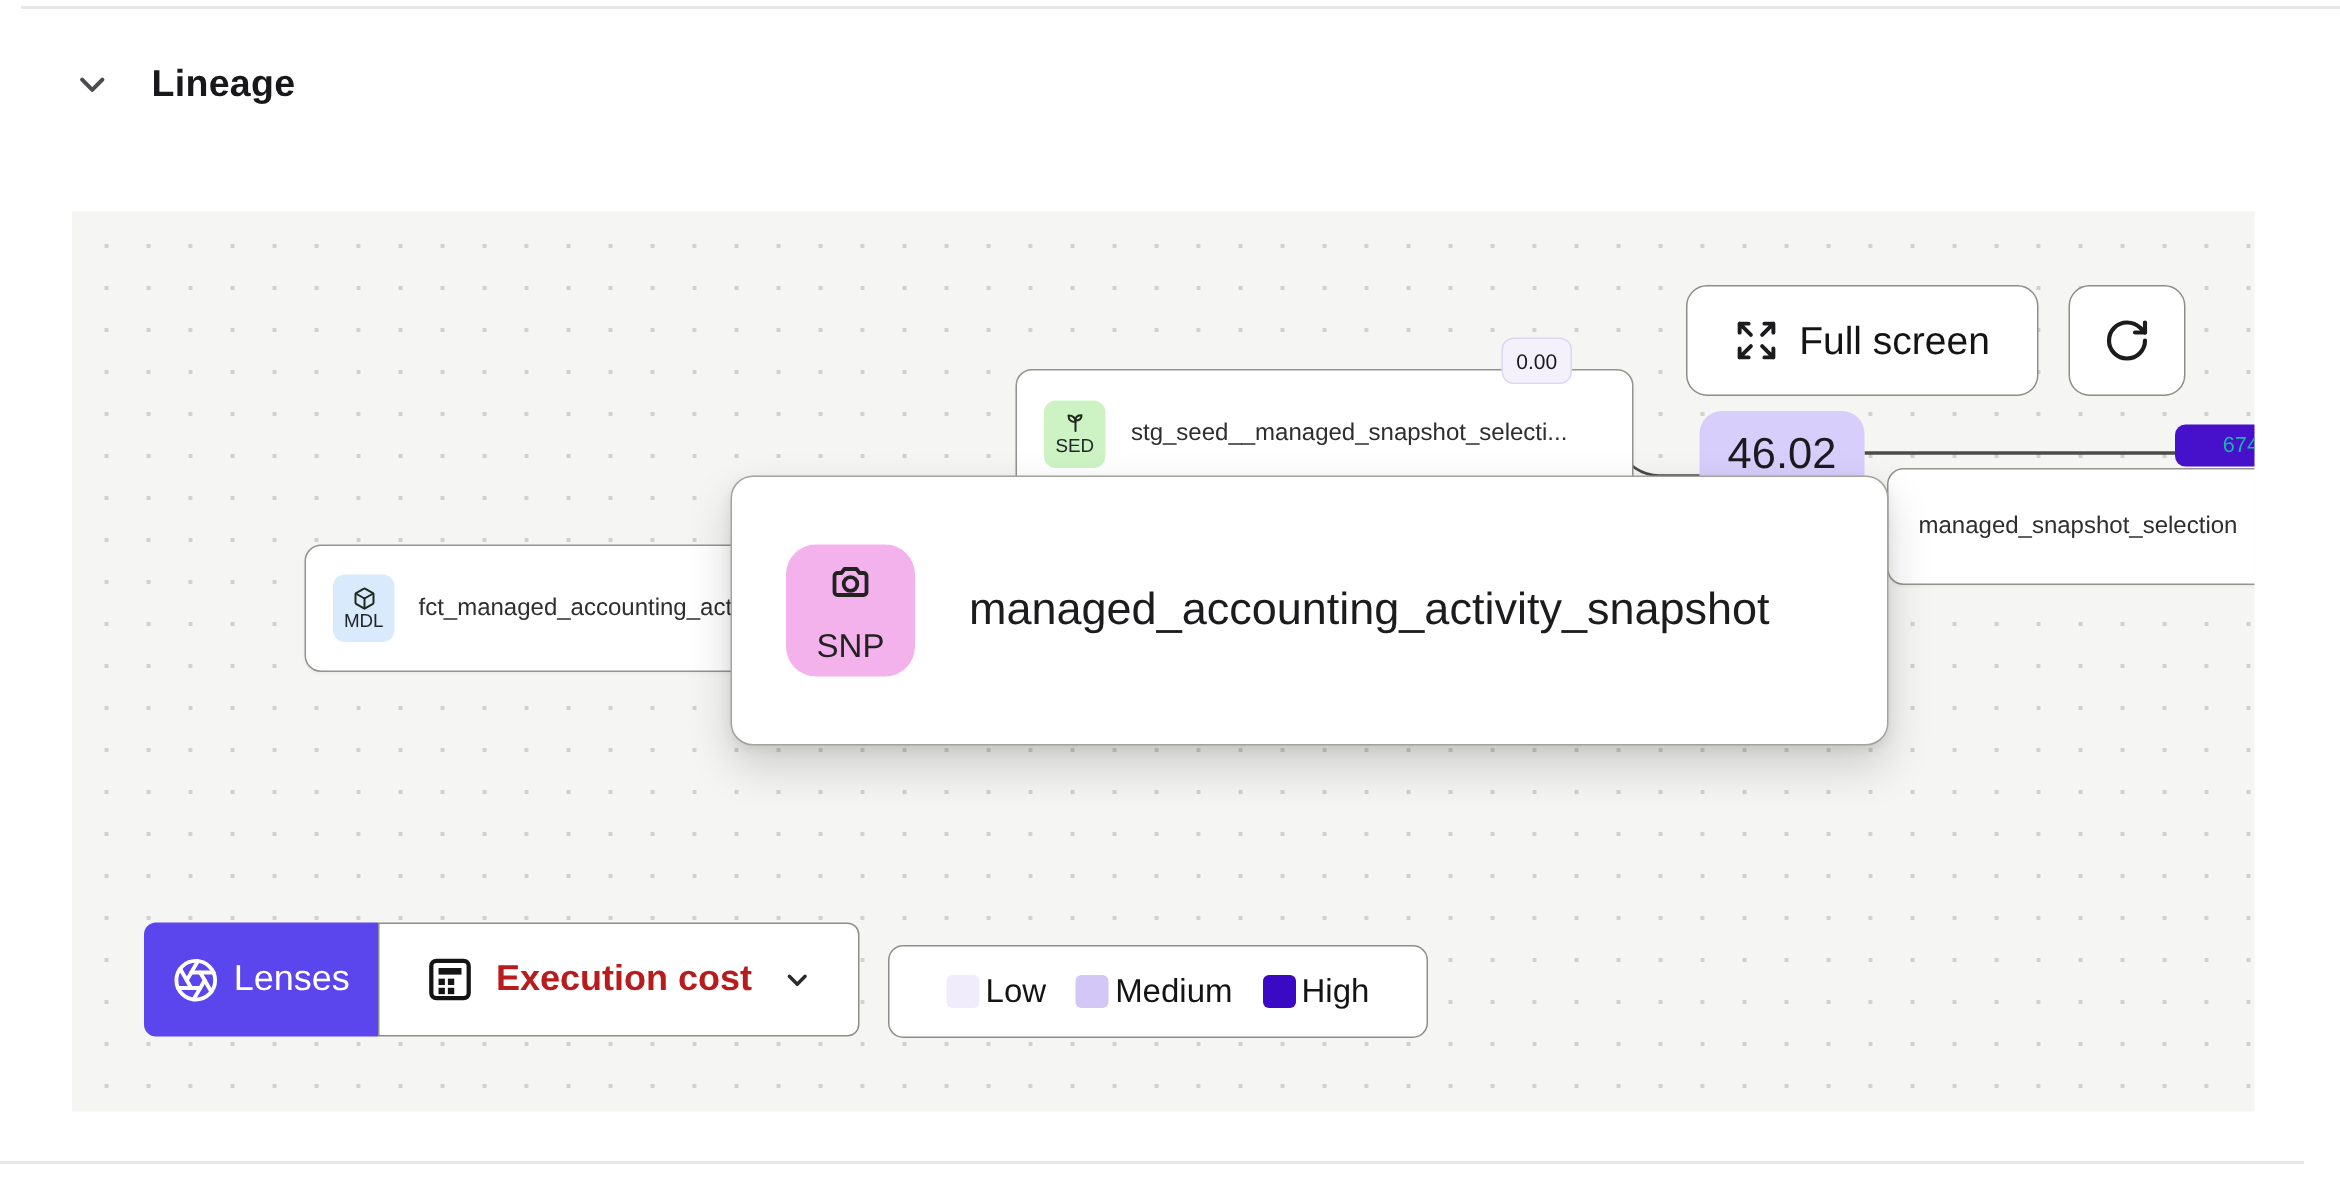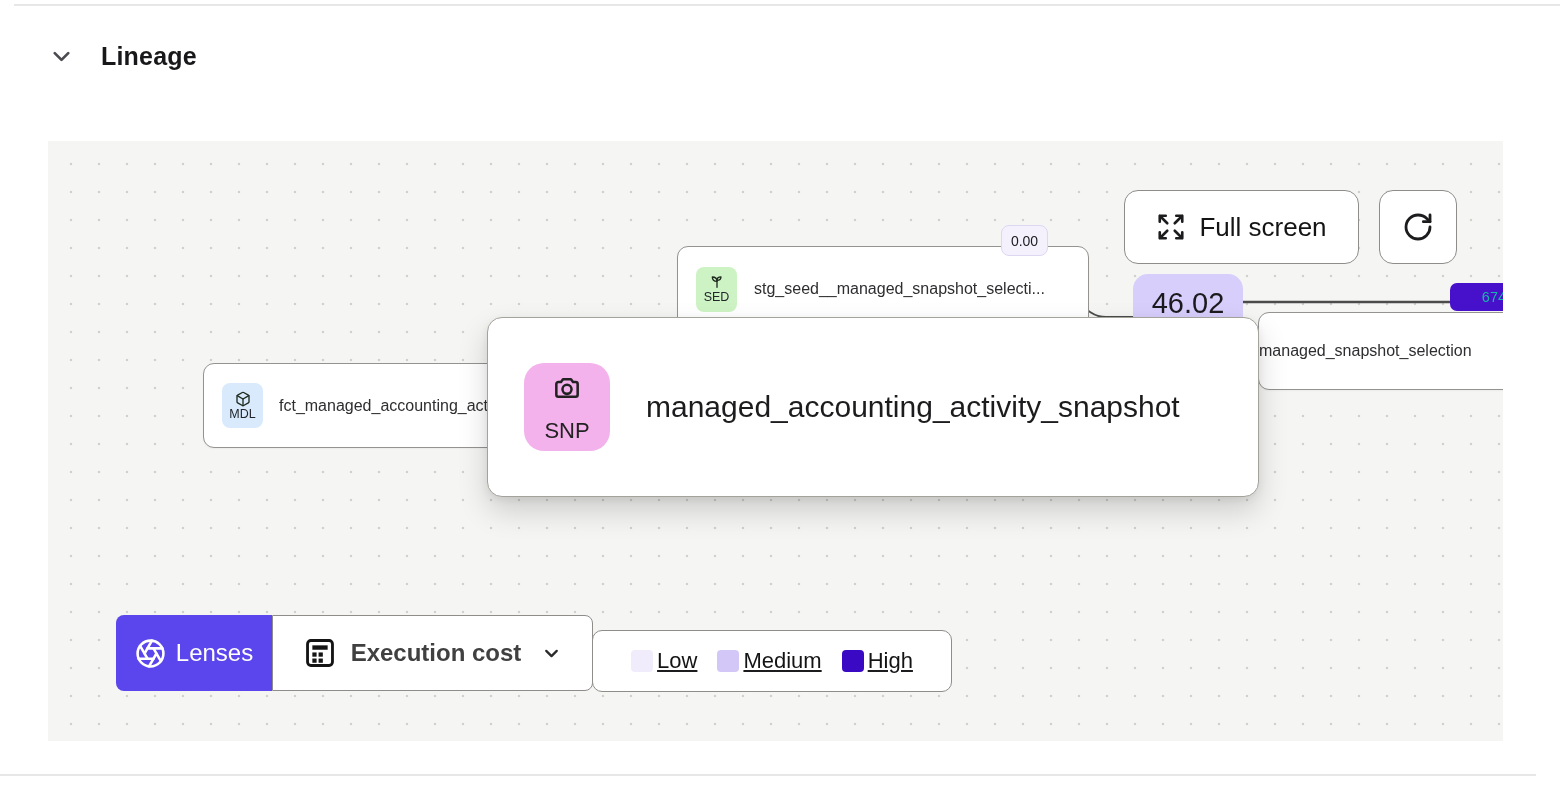--- a/index.html
+++ b/index.html
@@ -27,21 +27,21 @@
   .node { position:absolute; background:#fff; border:1.5px solid #959390; border-radius:11px;
           display:flex; align-items:center; z-index:2; box-shadow:0 1px 2px rgba(0,0,0,.04); }
   .node-label { font-size:16px; color:#2e2e31; white-space:nowrap; }
   .type-badge { width:41px; height:45px; border-radius:8px; display:flex; flex-direction:column;
                 align-items:center; justify-content:center; gap:1px; flex:0 0 auto; }
   .type-badge .ticon { width:16px; height:16px; color:#1f2a1f; }
   .type-badge .tcode { font-size:12.5px; font-weight:500; color:#22262b; line-height:1; }
 
   .node--stg { left:629px; top:105px; width:412px; height:86px; gap:17px; padding-left:18px; }
   .node--fct { left:155px; top:222px; width:378px; height:85px; gap:16px; padding-left:18px; }
-  .node--msel{ left:1210px; top:171px; width:300px; height:78px; padding-left:0; }
+  .node--msel{ left:1210px; top:171px; width:300px; height:78px; padding-left:20px; }
 
   .cost-badge-small { position:absolute; left:953px; top:84px; width:47px; height:31px; z-index:3;
         background:#f4f1fd; border:1.5px solid #ddd7f2; border-radius:8px; display:flex;
         align-items:center; justify-content:center; font-size:14px; color:#1b1b1f; }
 
   .edge-label-med { position:absolute; left:1085px; top:133px; width:110px; height:59px; z-index:3;
         border-radius:15px; display:flex; align-items:center; justify-content:center;
         font-size:29px; color:#1b1b1f;text-align:center; }
   .edge-label-high { position:absolute; left:1402px; top:142px; width:64px; height:28px; z-index:3;
         border-radius:7px; display:flex; align-items:center; justify-content:center;
@@ -63,35 +63,35 @@
         display:flex; align-items:center; justify-content:center; gap:13px; z-index:5; cursor:pointer; }
   .btn-fullscreen { left:1076px; top:49px; width:235px; height:74px; }
   .btn-fullscreen .bicon { width:30px; height:30px; color:#1c1c1e; }
   .btn-fullscreen .blabel { font-size:26px; font-weight:500; color:#141414; }
   .btn-refresh { left:1331px; top:49px; width:78px; height:74px; }
   .btn-refresh .bicon { width:32px; height:32px; color:#1c1c1e; }
 
   
   .lens-bar { position:absolute; left:48px; top:474px; height:76px; display:flex; z-index:5; }
   .lenses-btn { width:156px; height:76px; border-radius:8px 0 0 8px; display:flex; align-items:center;
-        justify-content:center; gap:10px; color:#fff; cursor:pointer;margin-left:20px; }
+        justify-content:center; gap:10px; color:#fff; cursor:pointer; }
   .lenses-btn .bicon { width:31px; height:31px; }
   .lenses-btn .blabel { font-size:24px; font-weight:500; }
   .lens-select { width:321px; height:76px; background:#fff; border:1.5px solid #8f8d8a;
         border-radius:0 8px 8px 0; display:flex; align-items:center; justify-content:center;
         gap:14px; cursor:pointer; }
   .lens-select .bicon { width:34px; height:34px; color:#141414; }
-  .lens-select .blabel { font-size:24px; font-weight:700; color:#404040; }
+  .lens-select .blabel { font-size:24px; font-weight:700; color:#b91c1c; }
   .lens-select .chev { width:21px; height:21px; color:#2a2a2a; margin-left:6px; }
 
   
   .legend { position:absolute; left:544px; top:489px; width:360px; height:62px; z-index:5;
         background:#fff; border:1.5px solid #8f8d8a; border-radius:10px;
         display:flex; align-items:center; justify-content:center; gap:20px; }
-  .legend-item { display:flex; align-items:center; gap:4px;text-decoration:underline; }
+  .legend-item { display:flex; align-items:center; gap:4px; }
   .legend-swatch { width:22px; height:22px; border-radius:4px; }
   .legend-label { font-size:22px; color:#141414; }
 
   svg { display:block; }
 </style>
 </head>
 <body>
 
 <div class="page">
   <div class="rule rule-top"></div>

